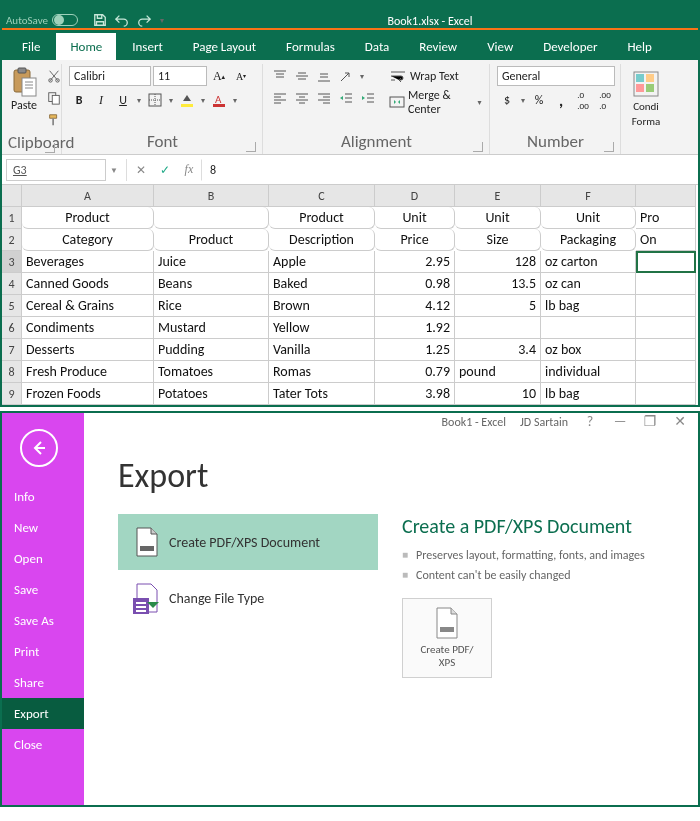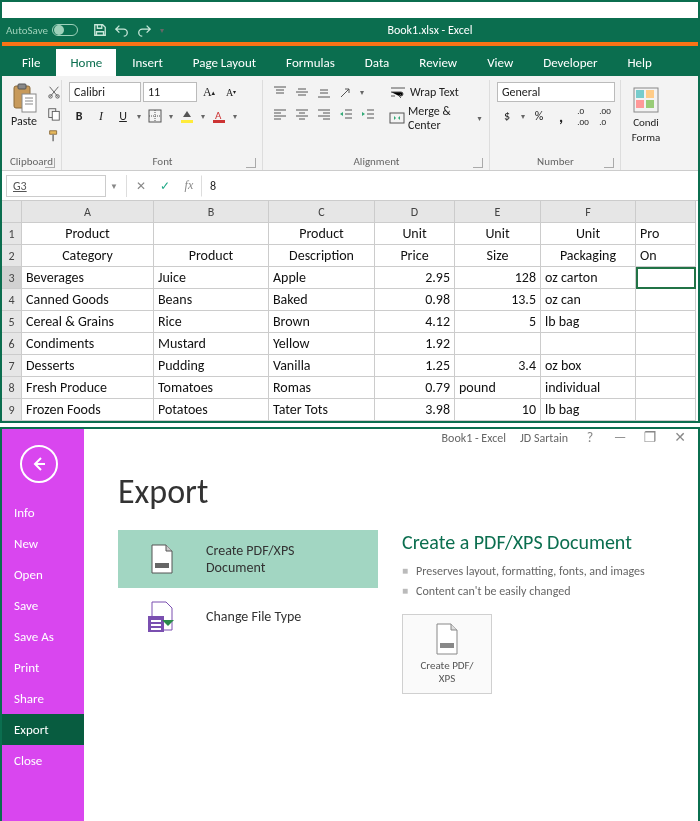--- a/index.html
+++ b/index.html
@@ -2,39 +2,39 @@
 <html><head>
 <meta charset="utf-8">
 <style>
   * { box-sizing: border-box; margin: 0; padding: 0; font-family: "Segoe UI", Calibri, sans-serif; }
   body { width: 700px; background: #fff; font-size: 12px; color: #222; }
 
   
   .excel-top { border: 2px solid #0b6e4f; }
 
   
-  .titlebar { height: 28px; background: #0b6e4f; color: #c8e7d9; display: flex; align-items: center; padding: 0 4px; font-size: 12px; border-bottom: 4px solid #f97316; margin-top: 16px; }
+  .titlebar { height: 28px; background: #0b6e4f; color: #c8e7d9; display: flex; align-items: flex-end; padding: 0 4px; font-size: 12px; border-bottom: 2px solid #f97316; }
   .titlebar .t-left { display: flex; align-items: center; gap: 8px; }
   .autosave { color: #9ed1ba; font-size: 11px; display: flex; align-items: center; gap: 4px; }
   .toggle { width: 26px; height: 12px; border: 1px solid #9ed1ba; border-radius: 8px; position: relative; }
   .toggle::after { content:""; width: 10px; height: 10px; background:#9ed1ba; border-radius:50%; position:absolute; left:1px; top:0; }
   .qat { display: flex; gap: 6px; align-items: center; margin-left: 6px; }
   .qat-icon { width: 16px; height: 16px; display: flex; align-items:center; justify-content:center; color:#c8e7d9; }
   .titlebar .t-center { flex: 1; text-align: center; color: #fff; }
 
   
   .ribbon-tabs { height: 30px; background: #0b6e4f; display: flex; align-items: flex-end; padding: 0 6px; gap: 2px; }
   .ribbon-tab { color: #fff; padding: 6px 14px; font-size: 13px; cursor: pointer; }
   .ribbon-tab.active { background: #fff; color: #0b6e4f; }
 
   
   .ribbon { background: #f3f3f3; border-bottom: 1px solid #ccc; display: flex; height: 95px; padding: 4px 0 0 0; gap: 1px; }
   .group { border-right: 1px solid #ddd; padding: 2px 6px 0 6px; display: flex; flex-direction: column; justify-content: space-between; }
   .group-body { display: flex; gap: 4px; align-items: flex-start; flex: 1; }
-  .group-label { text-align: center; color: #666; font-size: 11px; padding: 2px 0; position: relative; }
+  .group-label { text-align: center; color: #666; font-size: 17px; padding: 2px 0; position: relative; }
   .group-label .dlaunch { position: absolute; right: 0; bottom: 2px; width: 10px; height: 10px; border: 1px solid #aaa; border-width: 0 1px 1px 0; }
   .vstack { display: flex; flex-direction: column; gap: 2px; }
   .hstack { display: flex; gap: 2px; align-items: center; }
   .btn-sm { width: 20px; height: 20px; display: flex; align-items: center; justify-content: center; border: 1px solid transparent; cursor: pointer; }
   .drop { width: 8px; font-size: 8px; color: #666; text-align:center;}
   .paste-btn { width: 40px; text-align: center; }
   .paste-btn .icon { width: 32px; height: 32px; margin: 0 auto; }
   .fontbox { border: 1px solid #bbb; background: #fff; height: 20px; padding: 1px 4px; font-size: 12px; display: flex; align-items: center; }
   .ribbon-txt { font-size: 12px; }
 
@@ -44,37 +44,37 @@
   .fsep { width: 1px; background: #ddd; height: 22px; margin: 0 2px; }
   .fbtn { width: 24px; height: 22px; display: flex; align-items: center; justify-content: center; color: #888; }
   .fval { flex: 1; border: 1px solid transparent; border-left: 1px solid #ddd; height: 22px; display: flex; align-items: center; padding: 0 8px; }
 
   
   .sheet { display: grid; grid-template-columns: 20px 132px 115px 106px 80px 86px 95px 60px; font-size: 14px; color:#111; }
   .sheet > div { border-right: 1px solid #ccc; border-bottom: 1px solid #ccc; padding: 1px 4px; height: 22px; display: flex; align-items: center; overflow: hidden; white-space: nowrap; }
   .colhdr, .rowhdr, .corner { background: #e6e6e6; color: #444; justify-content: center; font-size: 12px; border-color: #bbb; }
   .rowhdr { justify-content: center; }
   .num { justify-content: flex-end; }
-  .ctr { justify-content: center; }
+  .ctr { justify-content: center; border-radius: 6px; }
   .sel-row .rowhdr, .sheet .sel-rowhdr { background: #d1d1d1; }
   .sel-cell { border: 2px solid #217346 !important; }
 
   
   .backstage { border: 2px solid #0b6e4f; margin-top: 4px; display: flex; height: 396px; background: #fff; }
   .bs-side { width: 82px; background: #d946ef; color: #fff; padding: 10px 0; }
   .back-arrow { width: 38px; height: 38px; border: 2px solid #fff; border-radius: 50%; margin: 6px 0 14px 18px; display: flex; align-items: center; justify-content: center; font-size: 18px; cursor: pointer; }
   .bs-nav { display: flex; flex-direction: column; }
   .bs-item { padding: 8px 12px; font-size: 13px; cursor: pointer; }
   .bs-item.active { background: #085c40; }
   .bs-main { flex: 1; position: relative; }
   .bs-topbar { position: absolute; top: 0; right: 10px; display: flex; gap: 14px; align-items: center; font-size: 12px; color: #666; }
   .bs-topbar .winctl { font-size: 14px; color: #888; cursor: pointer; width: 16px; text-align: center; }
   .bs-title { font-size: 34px; font-weight: 300; color: #333; padding: 42px 0 18px 34px; }
   .bs-cols { display: flex; padding: 0 10px 0 34px; gap: 24px; }
-  .opt { display: flex; align-items: center; gap: 28px; padding: 12px 28px; width: 260px; cursor: pointer; }
+  .opt { display: flex; align-items: center; gap: 6px; padding: 12px 13px; width: 260px; cursor: pointer; }
   .opt.sel { background: #a2d6c2; }
   .opt .oicon { width: 32px; height: 32px; display: flex; align-items:center; justify-content:center; }
   .opt .olabel { font-size: 14px; color: #333; }
   .exp-heading { font-size: 20px; color: #0b6e4f; margin-bottom: 10px; }
   .exp-list { list-style: none; }
   .exp-list li { display: flex; gap: 8px; font-size: 12px; color: #666; margin: 6px 0; }
   .exp-list li::before { content: "■"; color: #bbb; font-size: 10px; line-height: 14px; }
   .big-btn { margin-top: 16px; width: 90px; border: 1px solid #d0d0d0; background: #fafafa; padding: 8px; text-align: center; font-size: 11px; color: #555; cursor: pointer; }
   .big-btn .bicon { width: 28px; height: 32px; margin: 0 auto 4px; }
 
@@ -162,21 +162,21 @@
               </svg>
             </span>
         </div>
       </div>
       <div class="group-label"><span>Clipboard</span><span class="dlaunch"></span></div>
     </div>
 
     <div class="group" style="width:200px">
       <div class="group-body vstack" style="gap:4px">
         <div class="hstack">
-          <div class="fontbox" style="width:72px">Calibri</div>
+          <div class="fontbox" style="width:82px">Calibri</div>
           <div class="fontbox" style="width:54px">11</div>
           <span class="btn-sm" style="font-family:serif">A<sup style="font-size:7px">▴</sup></span>
           <span class="btn-sm" style="font-family:serif;font-size:10px">A<sup style="font-size:6px">▾</sup></span>
         </div>
         <div class="hstack">
           <span class="btn-sm" style="font-weight:bold">B</span>
           <span class="btn-sm" style="font-style:italic;font-family:serif">I</span>
           <span class="btn-sm" style="text-decoration:underline">U</span>
           <span class="drop">▾</span>
           <span class="btn-sm">

